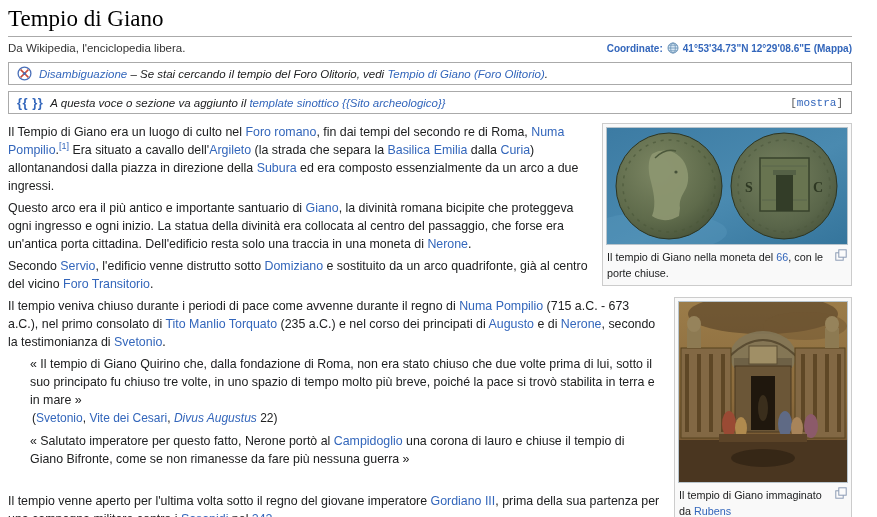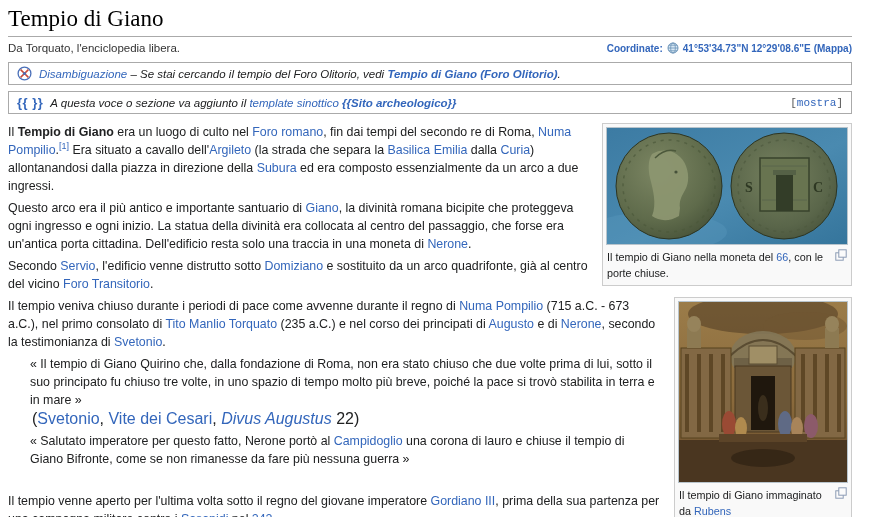--- a/index.html
+++ b/index.html
@@ -41,25 +41,25 @@
   .banner.banner2 { margin-top: 6px; }
   .braces {
     color: #3366bb; font-weight: bold; font-size: 13px;
     letter-spacing: 0.5px; white-space: nowrap;
   }
   .mostra { margin-left: auto; font-size: 11px; white-space: nowrap; color: #555; font-family: Liberation Mono, monospace; }
 
   .content { margin-top: 9px; font-size: 12.4px; line-height: 18px; }
   .content p { margin: 0 0 4px 0; }
   .quote { margin: 2px 0 3px 22px; }
-  .cite { font-size: 16px; line-height: 13px; margin: 0 16px 7px 24px; }
+  .cite { font-size: 12px; line-height: 13px; margin: 0 16px 7px 24px; }
   .quote2 { margin-bottom: 24px; }
 
   .wlink { color: #3366bb; cursor: pointer; }
-  .bold { font-weight: bold; }
+  .bold { font-weight: normal; }
   .ital { font-style: italic; }
   sup { font-size: 9px; line-height: 0; vertical-align: super; }
 
   .thumb {
     float: right; clear: right;
     border: 1px solid #ccc; background: #f9f9f9;
     padding: 3px; margin: 0 0 9px 14px;
   }
   .thumb .timg { display: block; line-height: 0; border: 1px solid #b8c4cc; }
   .thumb .cap {
@@ -72,21 +72,21 @@
   .magnify { position: absolute; top: 4px; right: 1px; }
 </style>
 </head>
 <body>
 
 <div class="page">
 
   <h1 class="title">Tempio di Giano</h1>
 
   <div class="meta-row">
-    <div class="tagline">Da Torquato, l'enciclopedia libera.</div>
+    <div class="tagline">Da Wikipedia, l'enciclopedia libera.</div>
     <div class="coords">
       <span>Coordinate:</span>
       <span class="globe">
         <svg width="12" height="12" viewBox="0 0 12 12">
           <circle cx="6" cy="6" r="5" fill="#d8e8f4" stroke="#6b93b8" stroke-width="1"></circle>
           <ellipse cx="6" cy="6" rx="2.3" ry="5" fill="none" stroke="#6b93b8" stroke-width="0.8"></ellipse>
           <path d="M1,6 H11 M1.8,3.2 H10.2 M1.8,8.8 H10.2" stroke="#6b93b8" stroke-width="0.8" fill="none"></path>
         </svg>
       </span>
       <span class="wlink">41°53'34.73"N 12°29'08.6"E</span>

